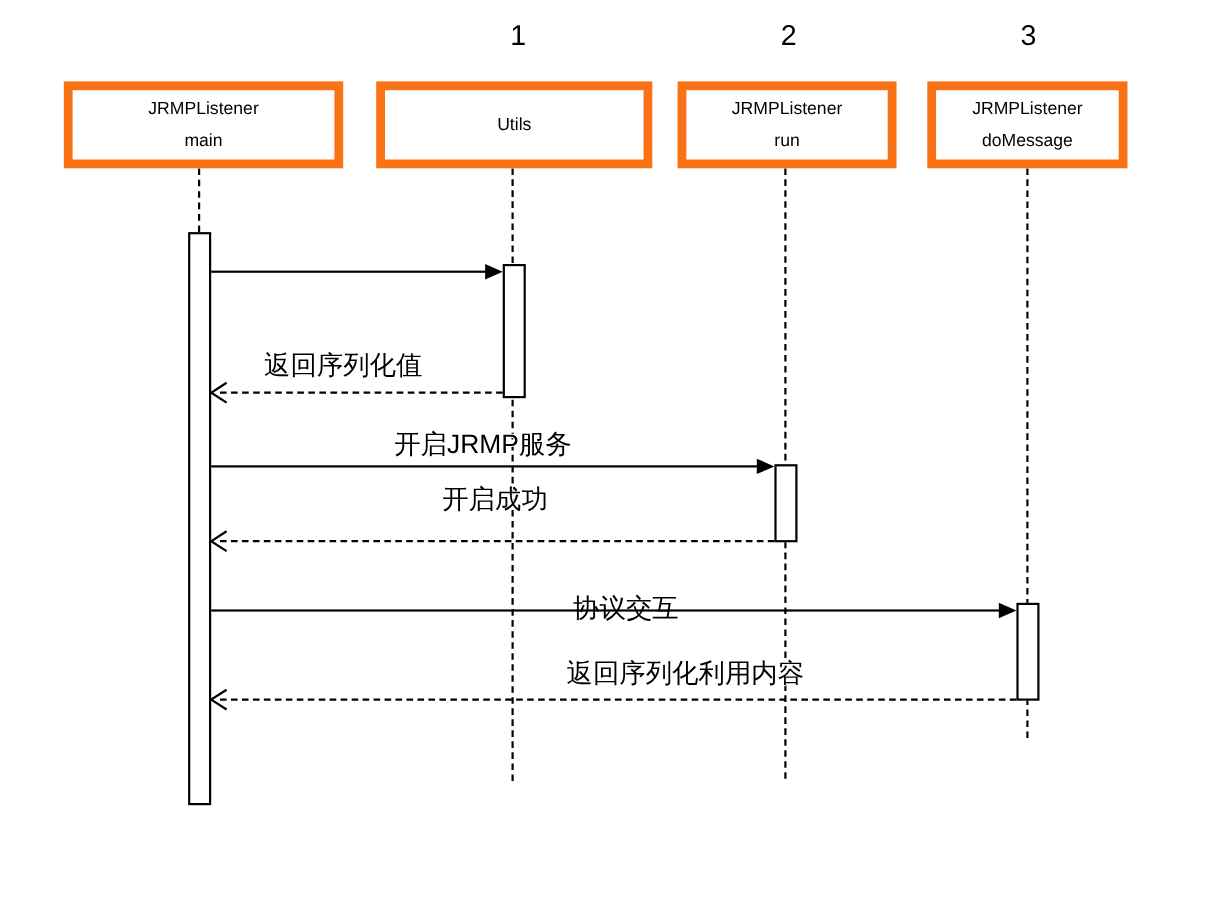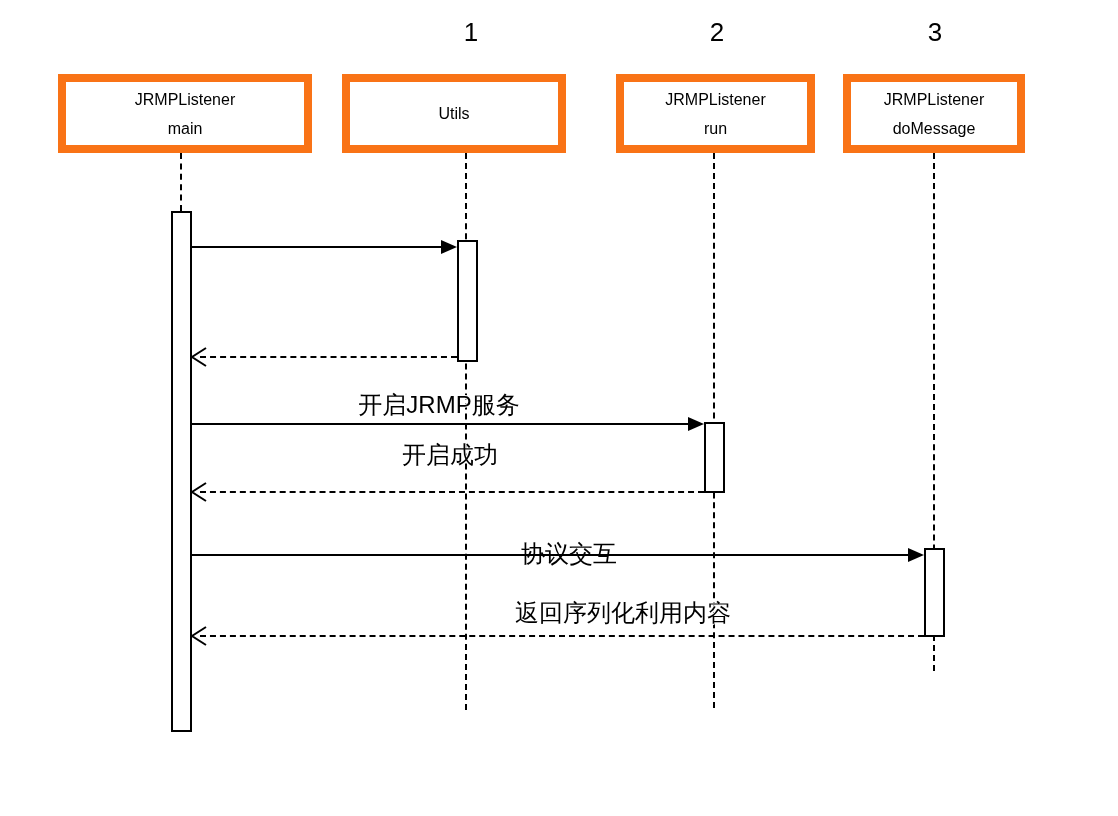--- a/index.html
+++ b/index.html
@@ -93,40 +93,41 @@
 
   <div class="lifeline" style="left:180px; top:153px; height:58px;"></div>
   <div class="lifeline" style="left:465px; top:153px; height:557px;"></div>
   <div class="lifeline" style="left:713px; top:153px; height:555px;"></div>
   <div class="lifeline" style="left:933px; top:153px; height:518px;"></div>
 
   <div class="actor-box" style="left:58px; width:254px;">
     <span>JRMPListener</span>
     <span>main</span>
   </div>
-  <div class="actor-box" style="left:342px; width:224px;">
+  <div class="actor-box" style="left:342px; width:251px;">
     <span>Utils</span>
   </div>
   <div class="actor-box" style="left:616px; width:199px;">
     <span>JRMPListener</span>
     <span>run</span>
   </div>
   <div class="actor-box" style="left:843px; width:182px;">
     <span>JRMPListener</span>
     <span>doMessage</span>
   </div>
 
   <div class="activation" style="left:171px; top:211px; height:521px;"></div>
   <div class="activation" style="left:457px; top:240px; height:122px;"></div>
   <div class="activation" style="left:704px; top:422px; height:71px;"></div>
   <div class="activation" style="left:924px; top:548px; height:89px;"></div>
 
   <div class="msg-line-solid" style="left:192px; top:246px; width:251px;"></div>
   <div class="arrowhead-filled" style="left:441px; top:240px;"></div>
 
+  <div class="msg-label" style="left:162px; top:318px;">返回序列化值</div>
   <div class="msg-line-dashed" style="left:200px; top:356px; width:257px;"></div>
   <svg class="arrowhead-open" style="left:190px; top:346px;" width="18" height="22" viewBox="0 0 18 22">
     <polyline points="16,2 2,11 16,20" fill="none" stroke="#000" stroke-width="2"></polyline>
   </svg>
 
   <div class="msg-label" style="left:289px; top:390px;">开启JRMP服务</div>
   <div class="msg-line-solid" style="left:192px; top:423px; width:498px;"></div>
   <div class="arrowhead-filled" style="left:688px; top:417px;"></div>
 
   <div class="msg-label" style="left:300px; top:442px;font-family:Liberation Mono, monospace;">开启成功</div>

